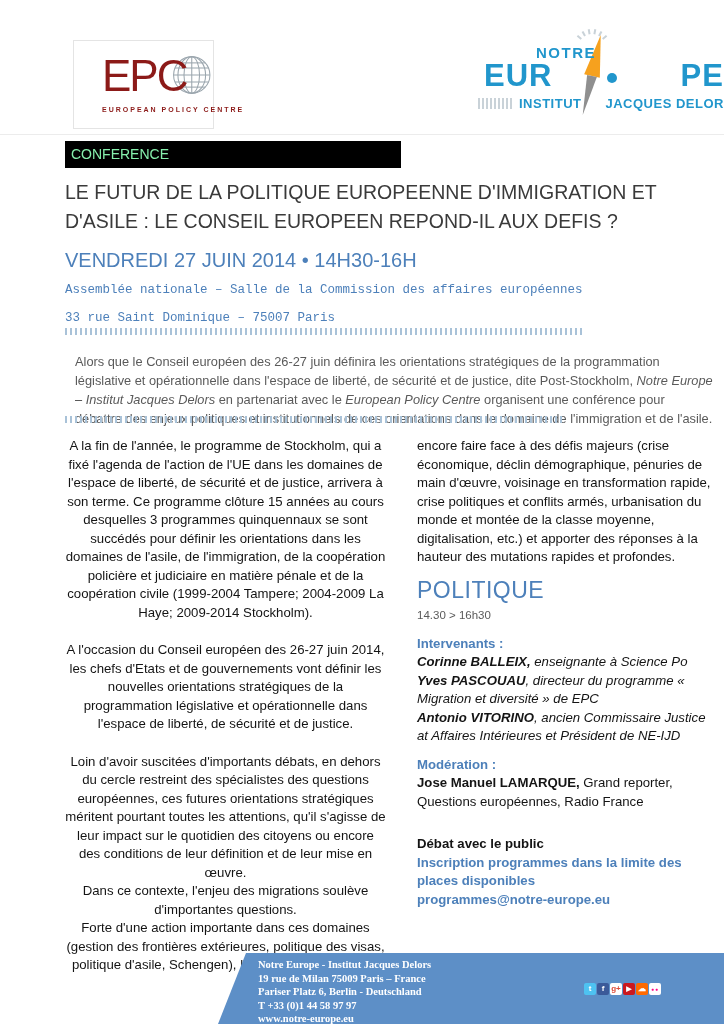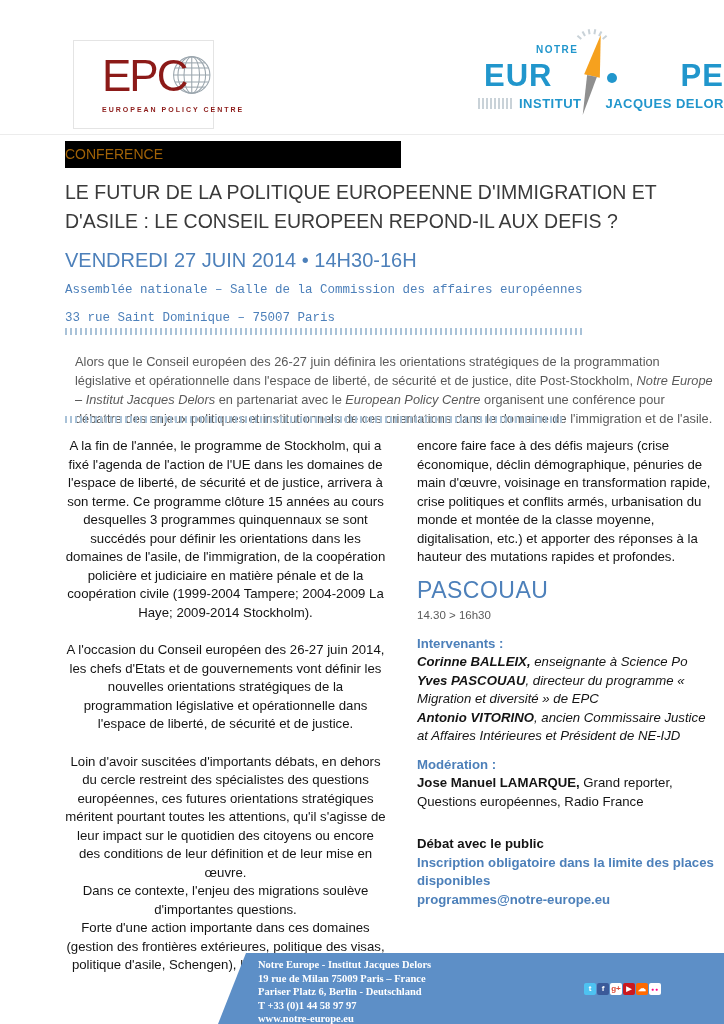--- a/index.html
+++ b/index.html
@@ -10,36 +10,36 @@
   .epc-box{position:absolute;left:73px;top:40px;width:141px;height:89px;
            border:1px solid #e4e4e4;box-sizing:border-box;background:#fff;padding-left:28px;}
   .epc-mark{position:relative;height:54px;margin-top:8px;display:flex;justify-content:center;align-items:center;}
   .epc-text{font-size:44px;line-height:50px;color:#8c1a18;font-weight:400;letter-spacing:-2px;z-index:1;}
   .epc-globe{margin-left:-15px;margin-top:-2px;}
   .epc-tagline{margin-top:3px;text-align:center;font-size:7px;letter-spacing:2px;
                color:#8c1a18;font-weight:bold;white-space:nowrap;}
 
   .ne-logo{position:absolute;left:478px;top:28px;width:200px;height:96px;}
   .ne-needle{position:absolute;left:84px;top:-2px;width:60px;height:94px;}
-  .ne-notre{position:absolute;left:58px;top:16px;font-size:10px;font-weight:bold;
+  .ne-notre{position:absolute;left:58px;top:16px;font-size:15px;font-weight:bold;
             color:#2196cc;letter-spacing:1.5px;}
   .ne-europe{position:absolute;left:6px;top:30px;font-size:31px;font-weight:bold;
              color:#2196cc;letter-spacing:1px;display:flex;align-items:center;gap:48px;}
   .ne-dot{width:10px;height:10px;border-radius:50%;background:#2196cc;margin:4px 15px 0 7px;}
   .ne-bottom{position:absolute;left:0;top:68px;display:flex;align-items:center;
              font-size:13px;font-weight:bold;color:#2196cc;letter-spacing:0.5px;white-space:nowrap;}
   .ne-ticks{width:36px;height:11px;margin-right:5px;
             background:repeating-linear-gradient(90deg,#c9d2d8 0 2px,transparent 2px 4px);}
   .ne-bgap{width:24px;}
 
   .faint-rule{position:absolute;left:0;top:134px;width:724px;height:1px;background:#ececec;}
 
   
   .banner{position:absolute;left:65px;top:141px;width:336px;height:27px;background:#000;
-          color:#a16207;font-size:14px;line-height:27px;box-sizing:border-box;}
+          color:#86efac;font-size:14px;line-height:27px;padding-left:6px;box-sizing:border-box;}
   .title{position:absolute;left:65px;top:178px;width:616px;margin:0;
          font-size:19.5px;line-height:28.5px;font-weight:400;color:#3a3a3a;}
   .date{position:absolute;left:65px;top:249px;font-size:20px;color:#4d80ba;}
   .venue{position:absolute;left:65px;font-family:"Liberation Mono",monospace;
          font-size:12.5px;color:#4d80ba;white-space:nowrap;}
   .v1{top:283px;} .v2{top:311px;}
 
   .hatch{position:absolute;left:65px;height:7px;
          background:repeating-linear-gradient(90deg,#a9c2d8 0 2px,transparent 2px 5px);}
   .hatch1{top:328px;width:518px;} .hatch2{top:416px;width:500px;}
@@ -153,21 +153,21 @@
     <p class="mb">A la fin de l'année, le programme de Stockholm, qui a fixé l'agenda de l'action de l'UE dans les domaines de l'espace de liberté, de sécurité et de justice, arrivera à son terme. Ce programme clôture 15 années au cours desquelles 3 programmes quinquennaux se sont succédés pour définir les orientations dans les domaines de l'asile, de l'immigration, de la coopération policière et judiciaire en matière pénale et de la coopération civile (1999-2004 Tampere; 2004-2009 La Haye; 2009-2014 Stockholm).</p>
     <p class="mb">A l'occasion du Conseil européen des 26-27 juin 2014, les chefs d'Etats et de gouvernements vont définir les nouvelles orientations stratégiques de la programmation législative et opérationnelle dans l'espace de liberté, de sécurité et de justice.</p>
     <p>Loin d'avoir suscitées d'importants débats, en dehors du cercle restreint des spécialistes des questions européennes, ces futures orientations stratégiques méritent pourtant toutes les attentions, qu'il s'agisse de leur impact sur le quotidien des citoyens ou encore des conditions de leur définition et de leur mise en œuvre.</p>
     <p>Dans ce contexte, l'enjeu des migrations soulève d'importantes questions.</p>
     <p>Forte d'une action importante dans ces domaines (gestion des frontières extérieures, politique des visas, politique d'asile, Schengen), l'Union européenne doit</p>
   </div>
 
   <div class="col right">
     <p>encore faire face à des défis majeurs (crise économique, déclin démographique, pénuries de main d'œuvre, voisinage en transformation rapide, crise politiques et conflits armés, urbanisation du monde et montée de la classe moyenne, digitalisation, etc.) et apporter des réponses à la hauteur des mutations rapides et profondes.</p>
 
-    <h2 class="prog">PASCOUAU</h2>
+    <h2 class="prog">POLITIQUE</h2>
     <div class="time">14.30 &gt; 16h30</div>
     <div class="blue-label">Intervenants :</div>
 
     <div class="speakers">
       <div class="speaker">
         <b>Corinne BALLEIX,</b><span> enseignante à Science Po</span>
       </div>
       <div class="speaker">
         <b>Yves PASCOUAU</b><span>, directeur du programme « Migration et diversité » de EPC</span>
       </div>
@@ -175,21 +175,21 @@
         <b>Antonio VITORINO</b><span>, ancien Commissaire Justice at Affaires Intérieures et Président de NE-IJD</span>
       </div>
     </div>
 
     <div class="blue-label mod">Modération :</div>
     <div class="speaker">
       <b>Jose Manuel LAMARQUE,</b><span> Grand reporter, Questions européennes, Radio France</span>
     </div>
 
     <div class="debate">Débat avec le public</div>
-    <div class="registration">Inscription obligatoire dans la limite des places disponibles</div>
+    <div class="registration">Inscription programmes dans la limite des places disponibles</div>
     <a class="email">programmes@notre-europe.eu</a>
   </div>
 
   <footer class="footer">
     <div class="f-lines">
       <div>Notre Europe - Institut Jacques Delors</div>
       <div>19 rue de Milan 75009 Paris – France</div>
       <div>Pariser Platz 6, Berlin - Deutschland</div>
       <div>T +33 (0)1 44 58 97 97</div>
       <div class="f-url">www.notre-europe.eu</div>

